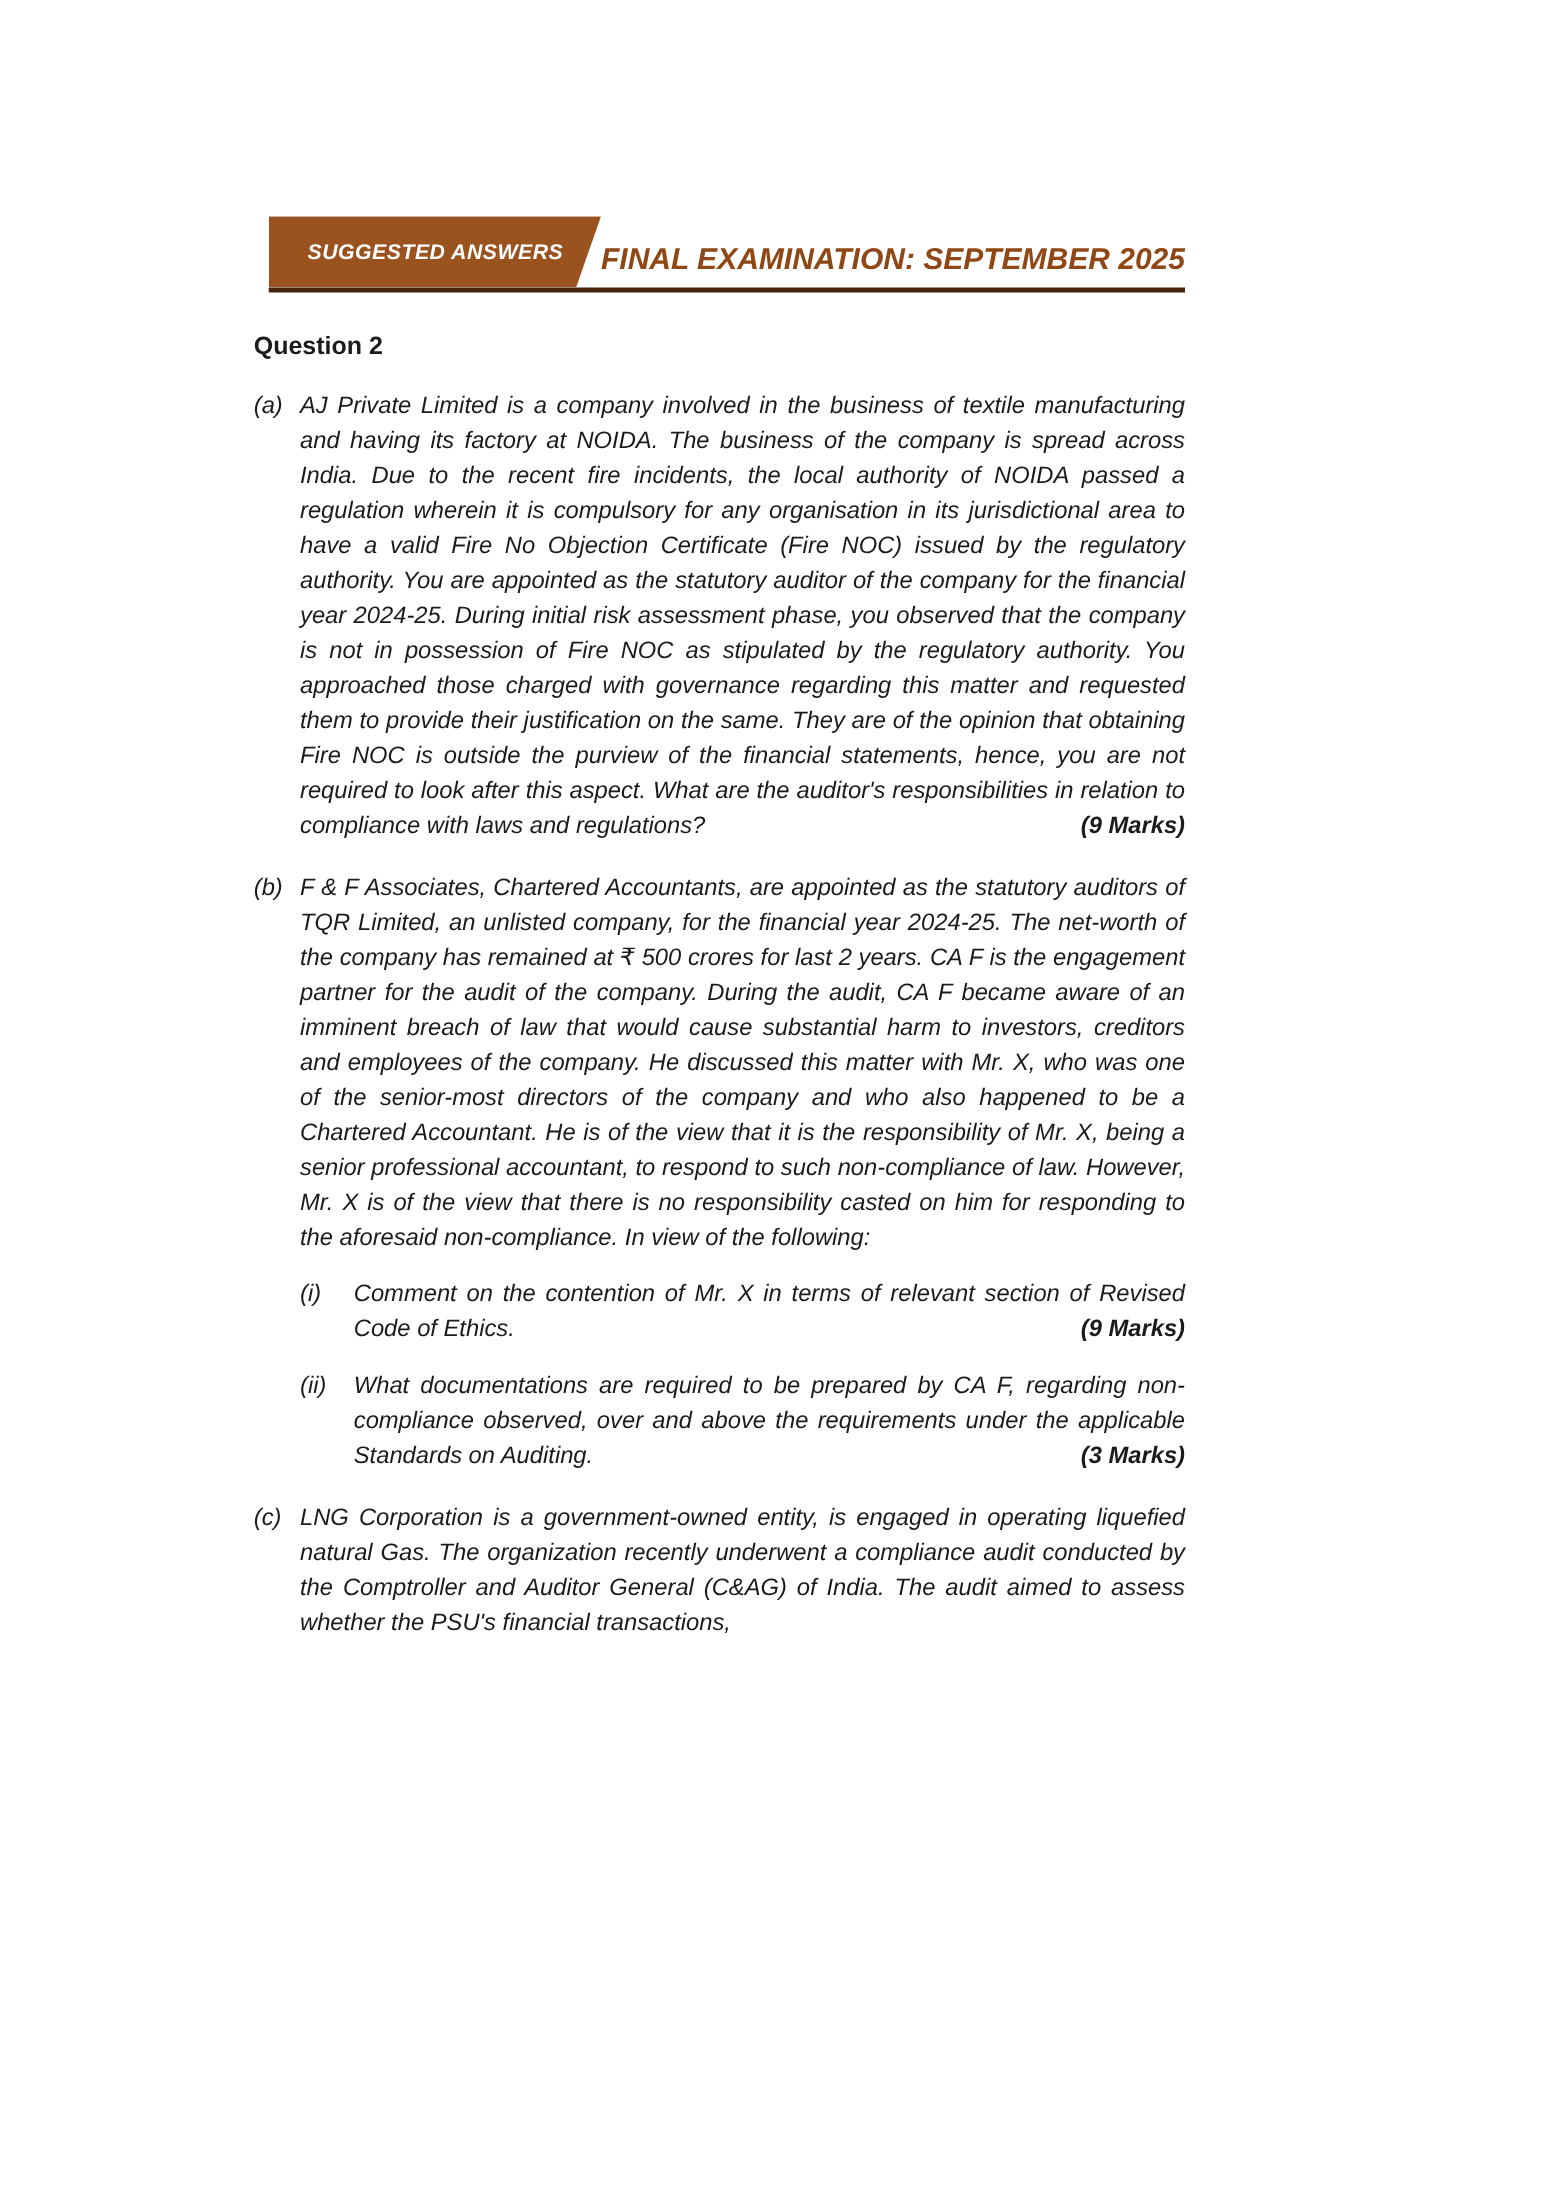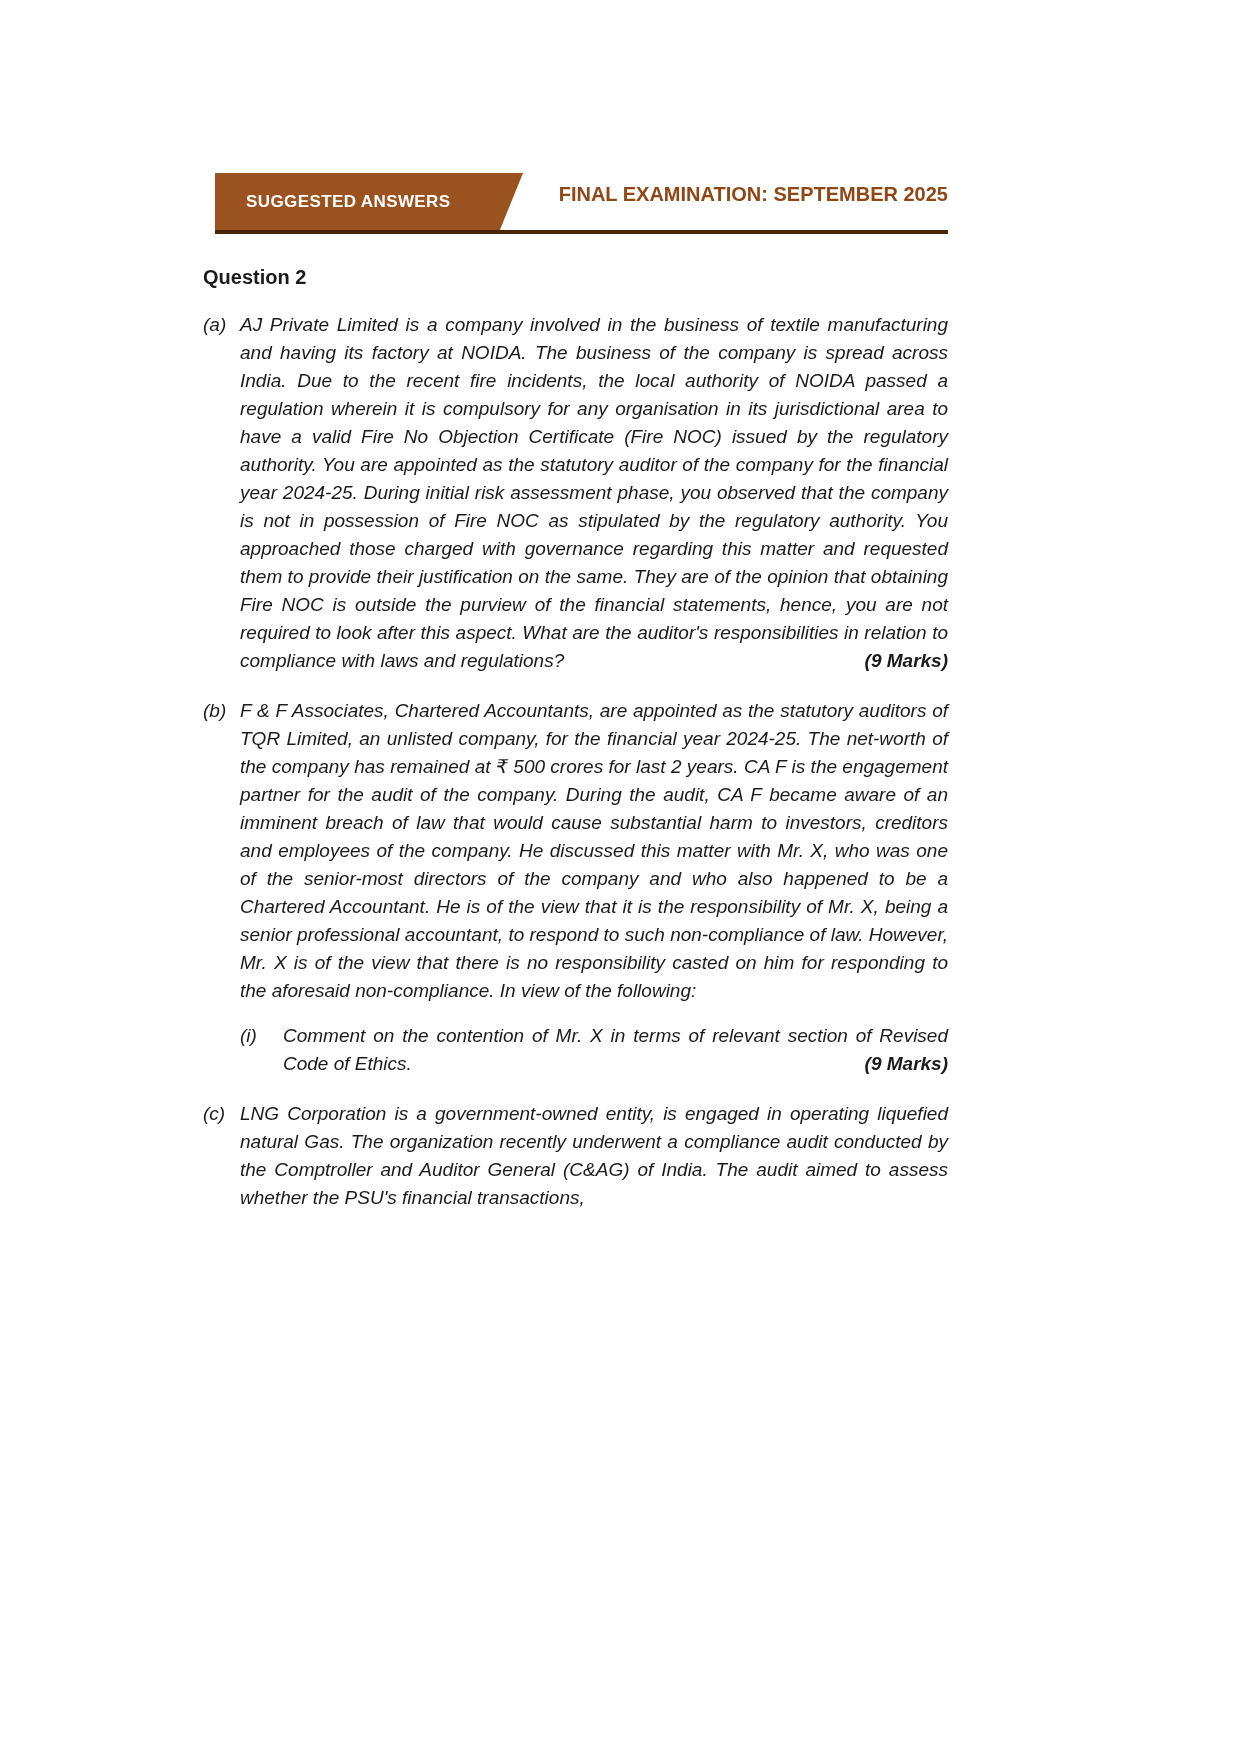--- a/index.html
+++ b/index.html
@@ -19,20 +19,21 @@
     left: 203px;
     top: 173px;
     width: 745px;
   }
 
   
   .header-row {
     display: flex;
     align-items: stretch;
     height: 57px;
+    font-style: italic;
   }
   .banner {
     margin-left: 12px;
     width: 308px;
     background: var(--banner, #9a531f);
     clip-path: polygon(0 0, 100% 0, 92.5% 100%, 0 100%);
     display: flex;
     align-items: center;
   }
   .banner-label {
@@ -41,22 +42,22 @@
     font-size: 17px;
     letter-spacing: 0.4px;
     padding-left: 31px;
     white-space: nowrap;
   }
   .exam-title {
     margin-left: auto;
     align-self: flex-end;
     color: var(--title_text, #8f4715);
     font-weight: bold;
-    font-size: 20px;
-    padding-bottom: 24px;
+    font-size: 24px;
+    padding-bottom: 8px;
     white-space: nowrap;
   }
   .header-rule {
     margin-left: 12px;
     height: 4px;
     background: var(--rule, #48260d);
   }
 
   
   .question-title {
@@ -143,20 +144,27 @@
           </div>
 
           <div class="subitem">
             <div class="sublabel">(i)</div>
             <div class="subtext">
               <span>Comment on the contention of Mr. X in terms of relevant section of Revised Code of Ethics.</span>
               <span class="marks">(9 Marks)</span>
             </div>
           </div>
 
+          <div class="subitem">
+            <div class="sublabel">(ii)</div>
+            <div class="subtext">
+              <span>What documentations are required to be prepared by CA F, regarding non-compliance observed, over and above the requirements under the applicable Standards on Auditing.</span>
+              <span class="marks">(3 Marks)</span>
+            </div>
+          </div>
         </div>
       </div>
 
       <div class="qitem">
         <div class="qlabel">(c)</div>
         <div class="qbody">
           <div class="qtext">
             <span>LNG Corporation is a government-owned entity, is engaged in operating liquefied natural Gas. The organization recently underwent a compliance audit conducted by the Comptroller and Auditor General (C&amp;AG) of India. The audit aimed to assess whether the PSU's financial transactions,</span>
           </div>
         </div>

